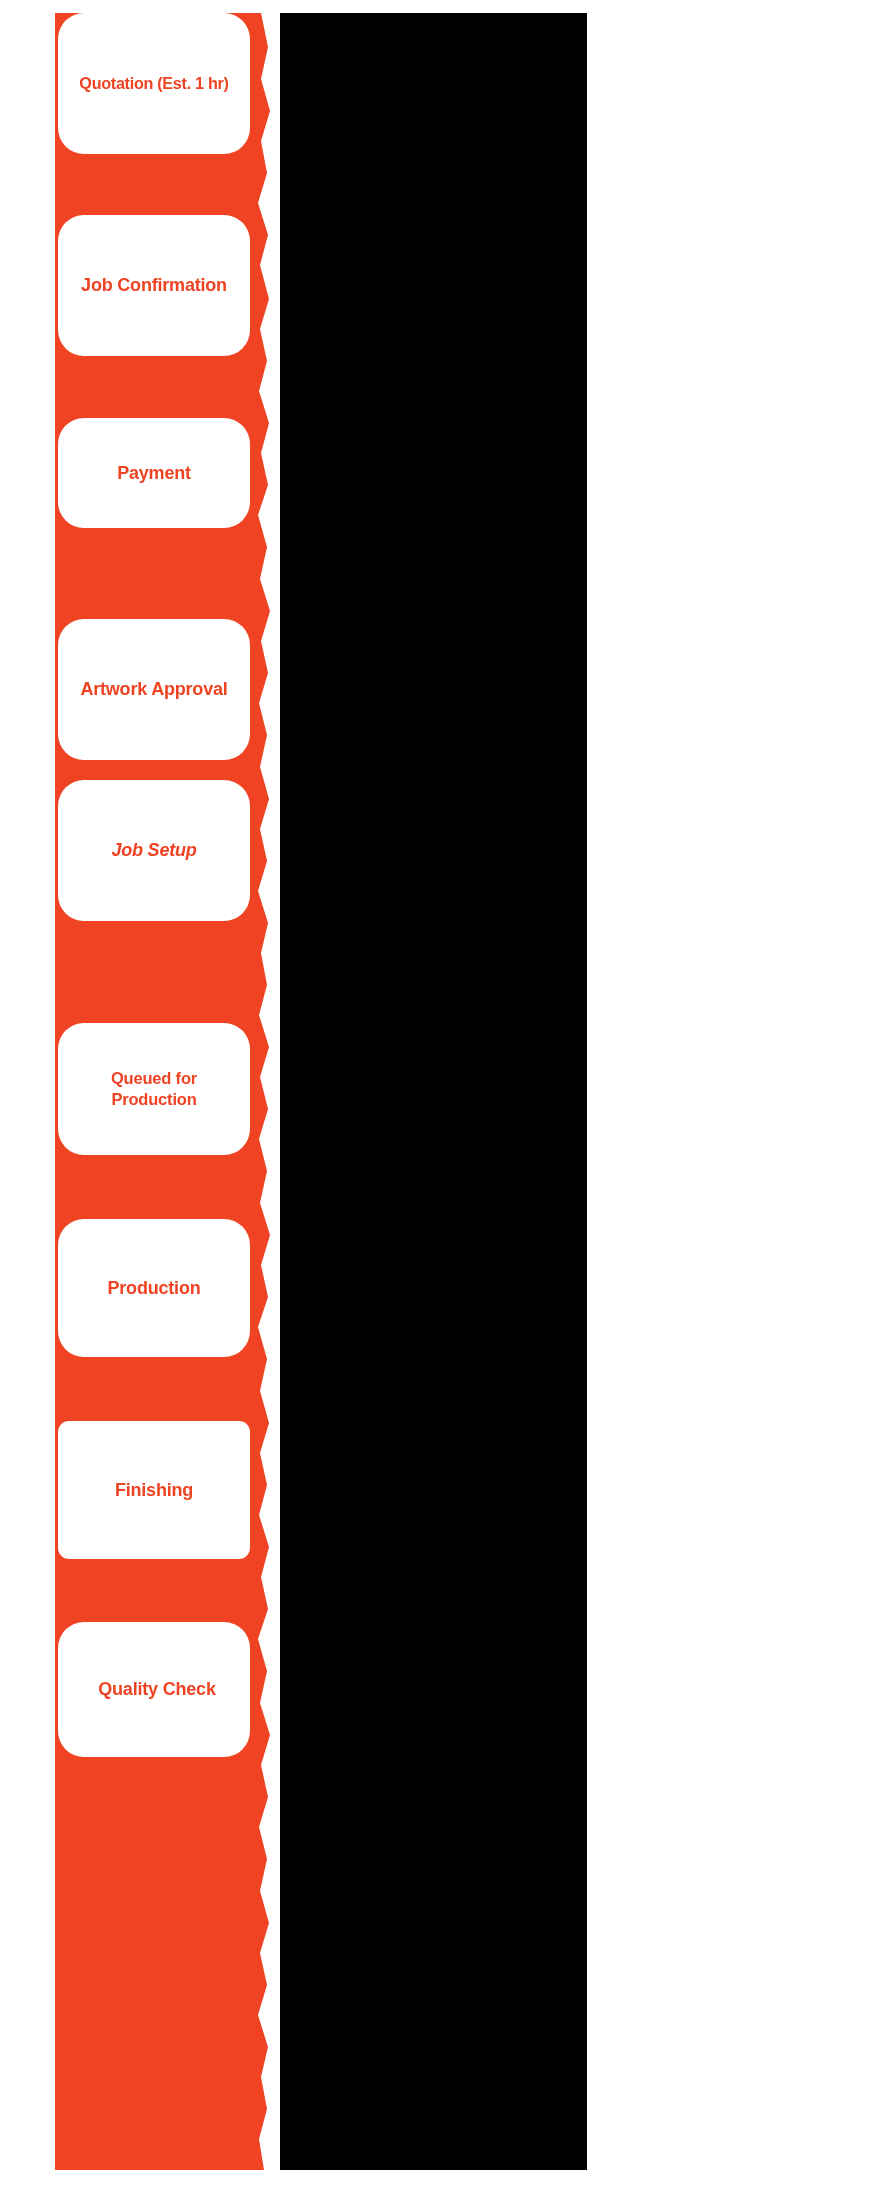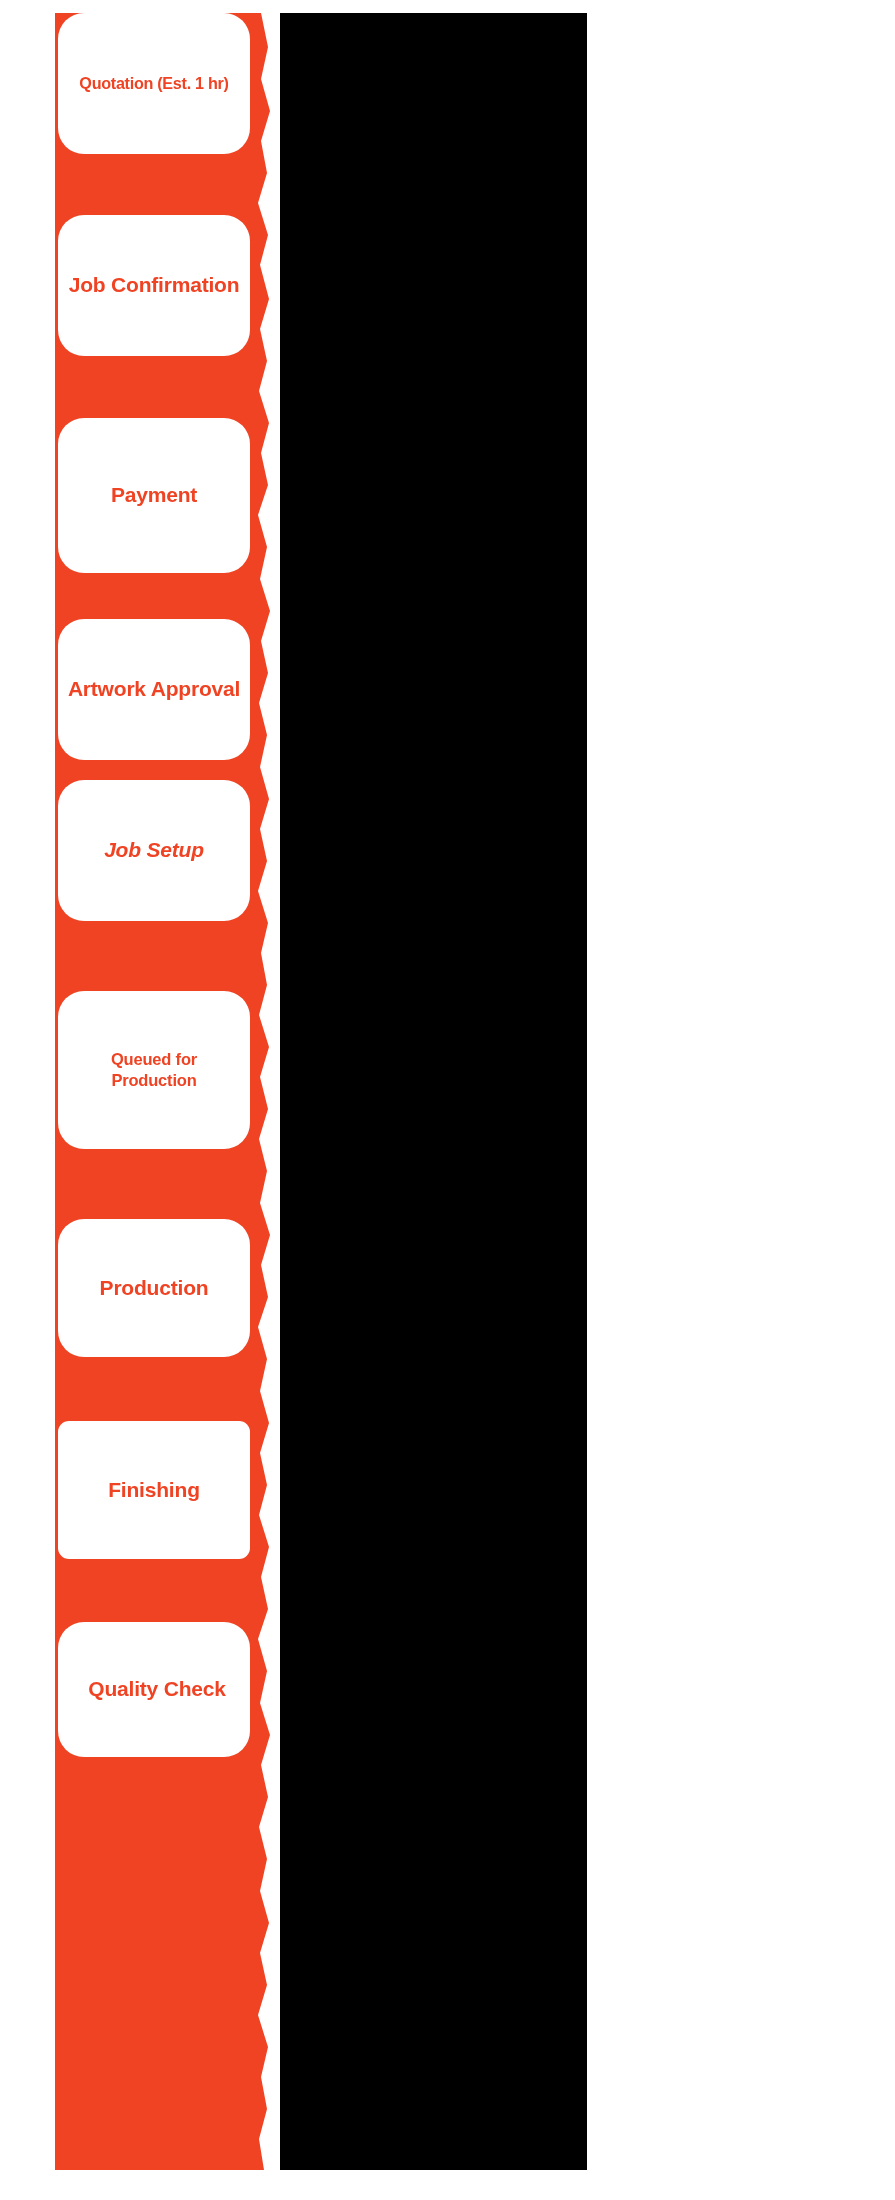--- a/index.html
+++ b/index.html
@@ -70,21 +70,21 @@
     text-align: center;
     box-sizing: border-box;
     padding: 6px 8px;
     pointer-events: auto;
   }
 
   .step-label {
     color: #EF4323;
     font-family: "Liberation Sans", sans-serif;
     font-weight: 700;
-    font-size: 21px;
+    font-size: 18px;
     line-height: 1.26;
     letter-spacing: -0.2px;
     white-space: pre-line;
   }
   .step-label.small {
     font-size: 16.5px;
   }
   .step-label.tight {
     font-size: 16.2px;
     letter-spacing: -0.3px;
@@ -122,33 +122,33 @@
   <div class="cards-layer">
 
     <div class="step-card" style="top: 13px; height: 141px; text-align: right;">
       <span class="step-label tight">Quotation (Est. 1 hr)</span>
     </div>
 
     <div class="step-card" style="top: 215px; height: 141px;">
       <span class="step-label">Job Confirmation</span>
     </div>
 
-    <div class="step-card" style="top: 418px; height: 155px;">
+    <div class="step-card" style="top: 418px; height: 110px;">
       <span class="step-label">Payment</span>
     </div>
 
     <div class="step-card" style="top: 619px; height: 141px;">
       <span class="step-label">Artwork Approval</span>
     </div>
 
     <div class="step-card" style="top: 780px; height: 141px; font-style: italic;">
       <span class="step-label">Job Setup</span>
     </div>
 
-    <div class="step-card" style="top: 991px; height: 158px;">
+    <div class="step-card" style="top: 1023px; height: 132px;">
       <span class="step-label small">Queued for
 Production</span>
     </div>
 
     <div class="step-card" style="top: 1219px; height: 138px;">
       <span class="step-label">Production</span>
     </div>
 
     <div class="step-card" style="top: 1421px; height: 138px; border-radius: 11px;">
       <span class="step-label">Finishing</span>

